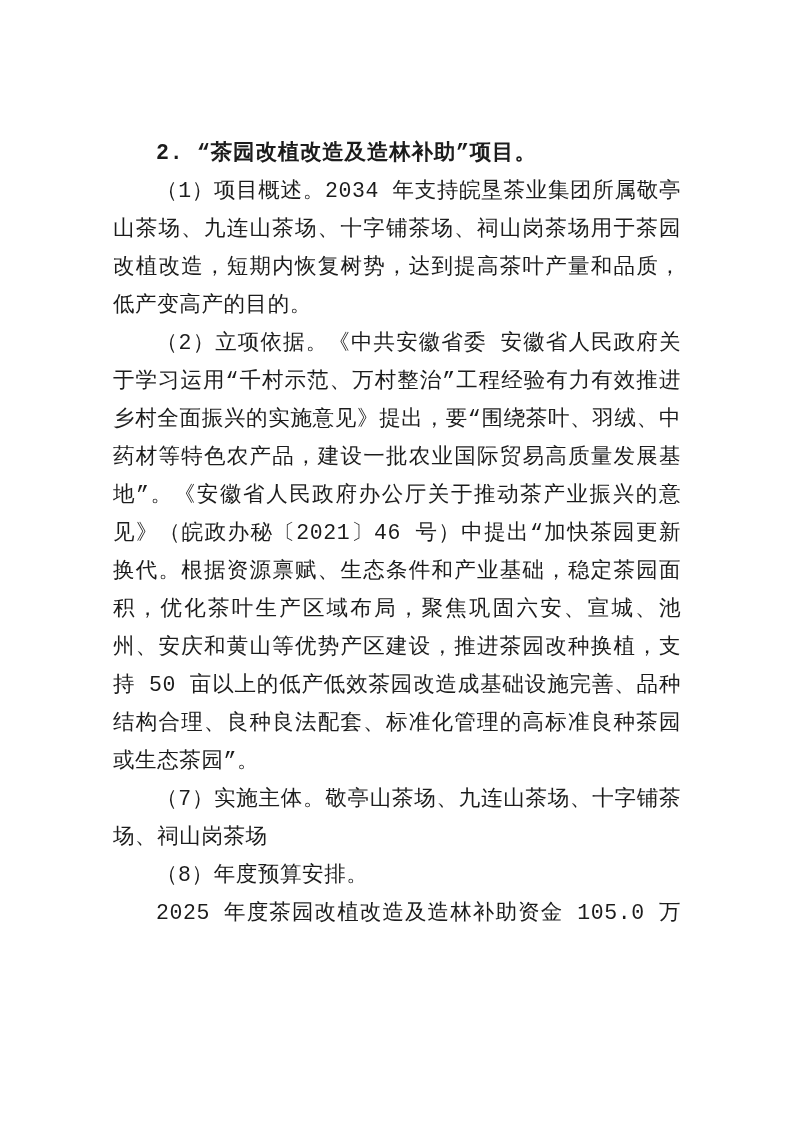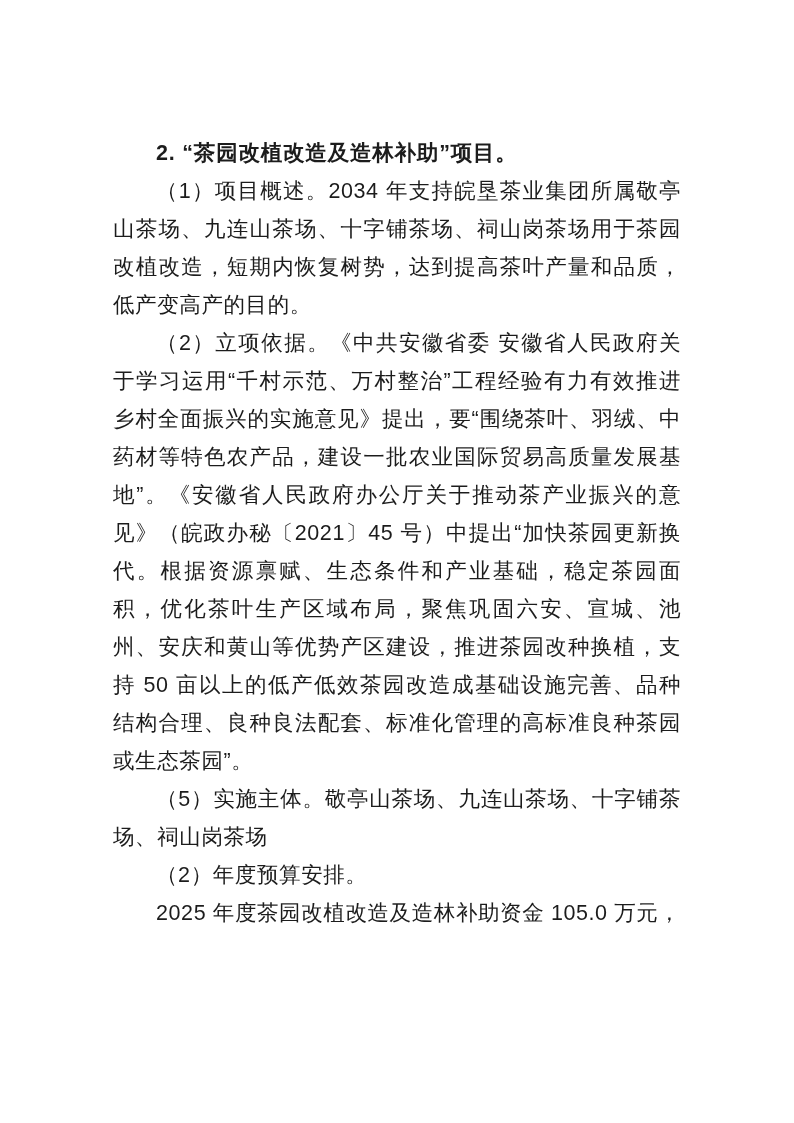--- a/index.html
+++ b/index.html
@@ -7,21 +7,21 @@
     margin: 0;
     padding: 0;
     background: #ffffff;
   }
   .page {
     position: relative;
     width: 794px;
     height: 931px;
     background: #ffffff;
     overflow: hidden;
-    font-family: Liberation Sans, sans-serif;
+    font-family: Liberation Mono, monospace;
     color: #1c1c1c;
   }
   .content {
     position: absolute;
     left: 113px;
     top: 134px;
     width: 568px;
   }
   .para {
     margin: 0;
@@ -46,19 +46,19 @@
     color: #222222;
   }
 </style>
 </head>
 <body>
 
 <div class="page">
   <div class="content">
     <p class="para heading">2. “茶园改植改造及造林补助”项目。</p>
     <p class="para">（1）项目概述。2034 年支持皖垦茶业集团所属敬亭山茶场、九连山茶场、十字铺茶场、祠山岗茶场用于茶园改植改造，短期内恢复树势，达到提高茶叶产量和品质，低产变高产的目的。</p>
-    <p class="para">（2）立项依据。《中共安徽省委 安徽省人民政府关于学习运用“千村示范、万村整治”工程经验有力有效推进乡村全面振兴的实施意见》提出，要“围绕茶叶、羽绒、中药材等特色农产品，建设一批农业国际贸易高质量发展基地”。《安徽省人民政府办公厅关于推动茶产业振兴的意见》（皖政办秘〔2021〕45 号）中提出“加快茶园更新换代。根据资源禀赋、生态条件和产业基础，稳定茶园面积，优化茶叶生产区域布局，聚焦巩固六安、宣城、池州、安庆和黄山等优势产区建设，推进茶园改种换植，支持 50 亩以上的低产低效茶园改造成基础设施完善、品种结构合理、良种良法配套、标准化管理的高标准良种茶园或生态茶园”。</p>
-    <p class="para">（5）实施主体。敬亭山茶场、九连山茶场、十字铺茶场、祠山岗茶场</p>
-    <p class="para">（2）年度预算安排。</p>
+    <p class="para">（2）立项依据。《中共安徽省委 安徽省人民政府关于学习运用“千村示范、万村整治”工程经验有力有效推进乡村全面振兴的实施意见》提出，要“围绕茶叶、羽绒、中药材等特色农产品，建设一批农业国际贸易高质量发展基地”。《安徽省人民政府办公厅关于推动茶产业振兴的意见》（皖政办秘〔2021〕46 号）中提出“加快茶园更新换代。根据资源禀赋、生态条件和产业基础，稳定茶园面积，优化茶叶生产区域布局，聚焦巩固六安、宣城、池州、安庆和黄山等优势产区建设，推进茶园改种换植，支持 50 亩以上的低产低效茶园改造成基础设施完善、品种结构合理、良种良法配套、标准化管理的高标准良种茶园或生态茶园”。</p>
+    <p class="para">（7）实施主体。敬亭山茶场、九连山茶场、十字铺茶场、祠山岗茶场</p>
+    <p class="para">（8）年度预算安排。</p>
     <p class="para">2025 年度茶园改植改造及造林补助资金 105.0 万元，</p>
   </div>
   <div class="footer">- 28 -</div>
 </div>
 
 </body></html>

